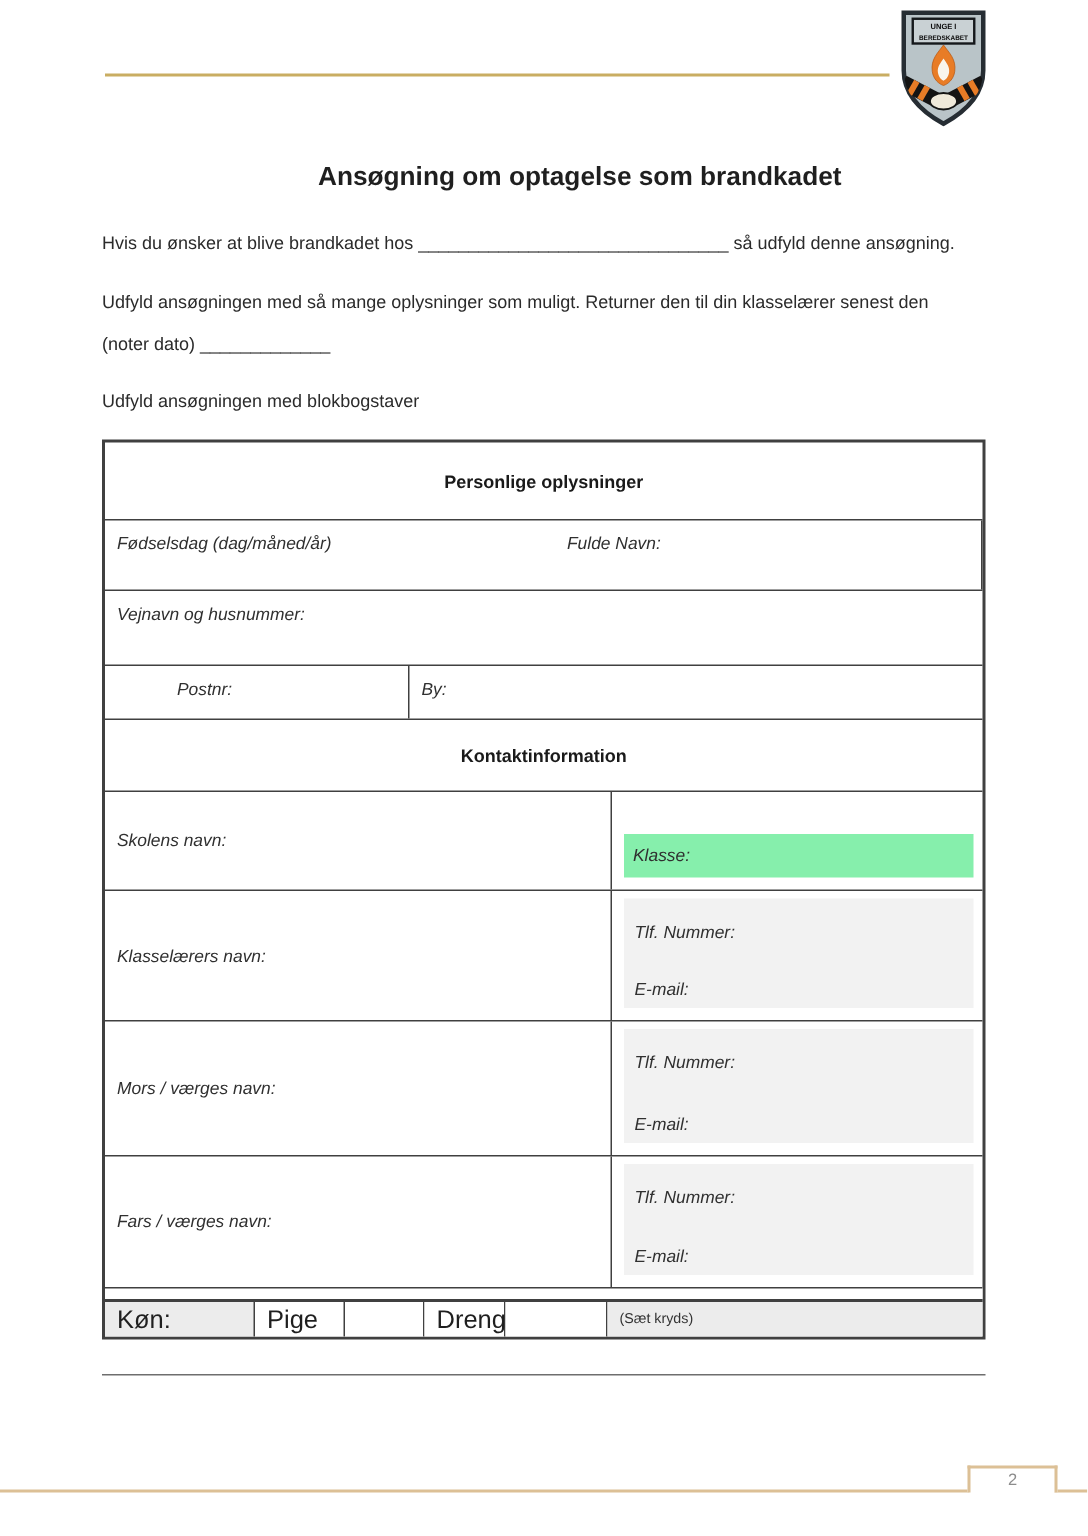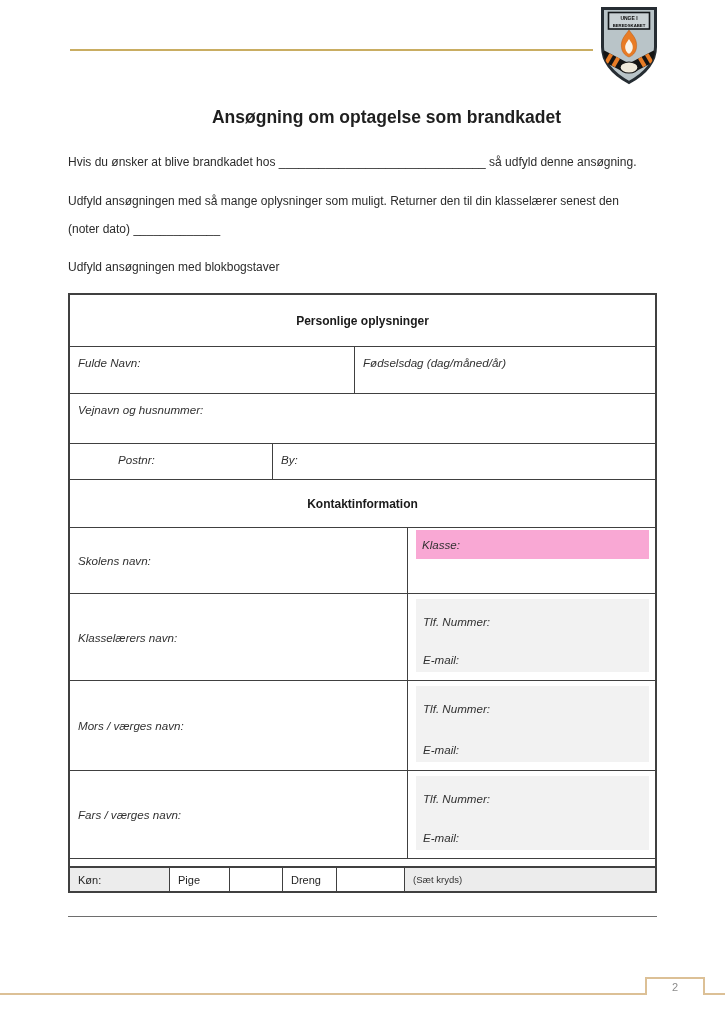--- a/index.html
+++ b/index.html
@@ -39,39 +39,39 @@
   .cell { position:relative; }
   .cell.bordered { border-right:1px solid #404040; }
   .cell .lbl {
     font-style:italic; font-size:11.6px; color:#303030;
   }
   .pad-top { padding:6px 8px; }
   .v-center { display:flex; align-items:center; padding-left:8px; }
   .grow { flex:1 1 auto; }
 
   .shade-band {
-    position:absolute; left:8px; right:6px; top:2px; height:29px;
-    background:#f9a8d4; display:flex; align-items:center; padding-left:6px;
+    position:absolute; left:8px; right:6px; top:28px; height:29px;
+    background:#86efac; display:flex; align-items:center; padding-left:6px;
   }
   .shade-block {
     position:absolute; left:8px; right:6px; top:5px; bottom:8px;
     background:#f2f2f2;
     display:flex; flex-direction:column; justify-content:space-between;
     padding:16px 0 6px 7px;
   }
 
   .h-51 { height:51px; } .h-47 { height:47px; } .h-50 { height:50px; }
   .h-36 { height:36px;padding-left:40px; } .h-48 { height:48px; } .h-66 { height:66px; }
   .h-87 { height:87px; } .h-90 { height:90px; } .h-88 { height:88px; }
   .gap-row { height:8px; background:#ffffff; }
   .gender-row { height:25px; border-top:2px solid #404040; }
   .gender-row .gcell {
     border-right:1px solid #404040;
     display:flex; align-items:center; padding-left:8px;
-    font-size:11px; color:#1f1f1f; background:#ffffff;
+    font-size:17px; color:#1f1f1f; background:#ffffff;
   }
   .gender-row .gcell.last { border-right:none; }
   .gcell.gray { background:#ececec; }
   .gcell.hint { font-size:9.5px; color:#333; }
 
   .footer-rule { position:absolute; left:68px; top:916px; width:589px; height:1px; background:#6e6e6e; }
 
   .tan-line-left  { position:absolute; left:0;    top:993px; width:646px; height:2px; background:#dcc096; }
   .tan-line-right { position:absolute; left:703px; top:993px; width:22px;  height:2px; background:#dcc096; }
   .page-tab {
@@ -126,25 +126,25 @@
     <span>_____________</span>
   </div>
 
   <div class="para p3">Udfyld ansøgningen med blokbogstaver</div>
 
   <div class="form-table">
 
     <div class="row section-header h-51">Personlige oplysninger</div>
 
     <div class="row h-47">
+      <div class="cell grow pad-top">
+        <span class="lbl">Fødselsdag (dag/måned/år)</span>
+      </div>
       <div class="cell bordered pad-top" style="width:285px;">
         <span class="lbl">Fulde Navn:</span>
-      </div>
-      <div class="cell grow pad-top">
-        <span class="lbl">Fødselsdag (dag/måned/år)</span>
       </div>
     </div>
 
     <div class="row h-50">
       <div class="cell grow pad-top">
         <span class="lbl">Vejnavn og husnummer:</span>
       </div>
     </div>
 
     <div class="row h-36">

